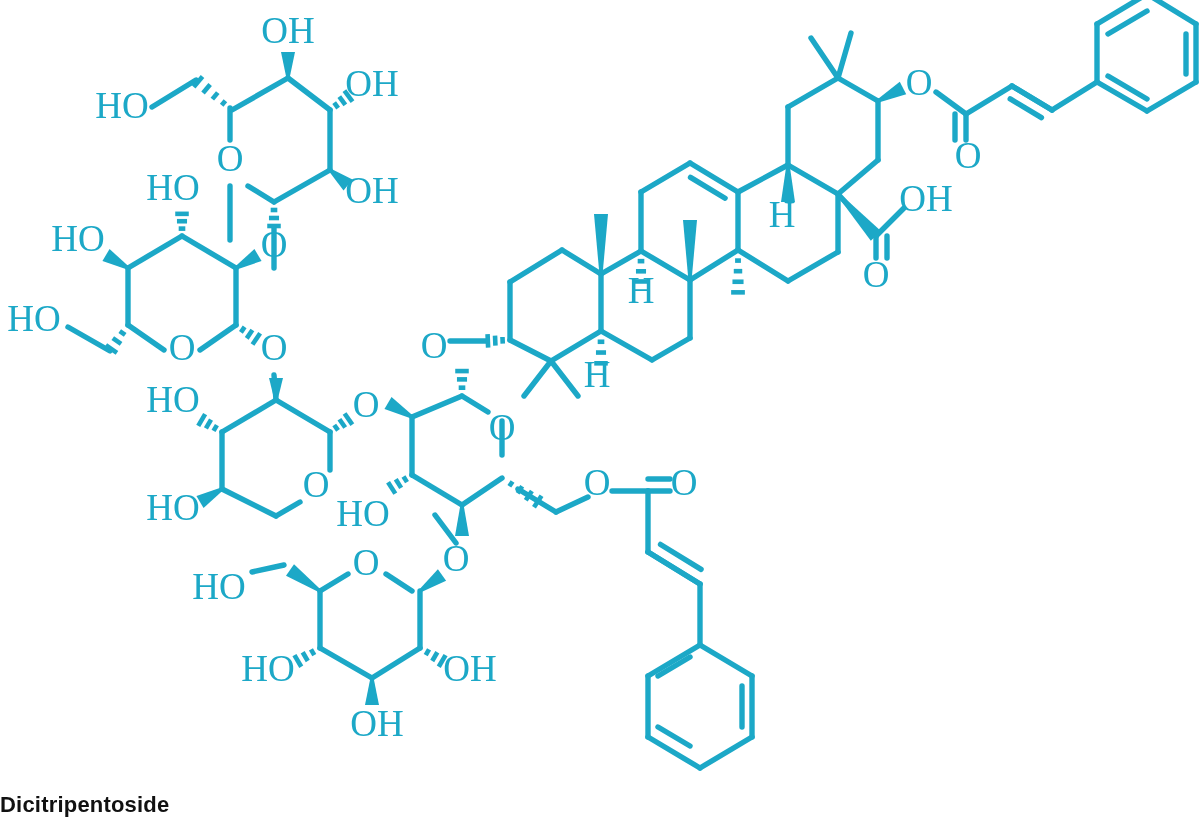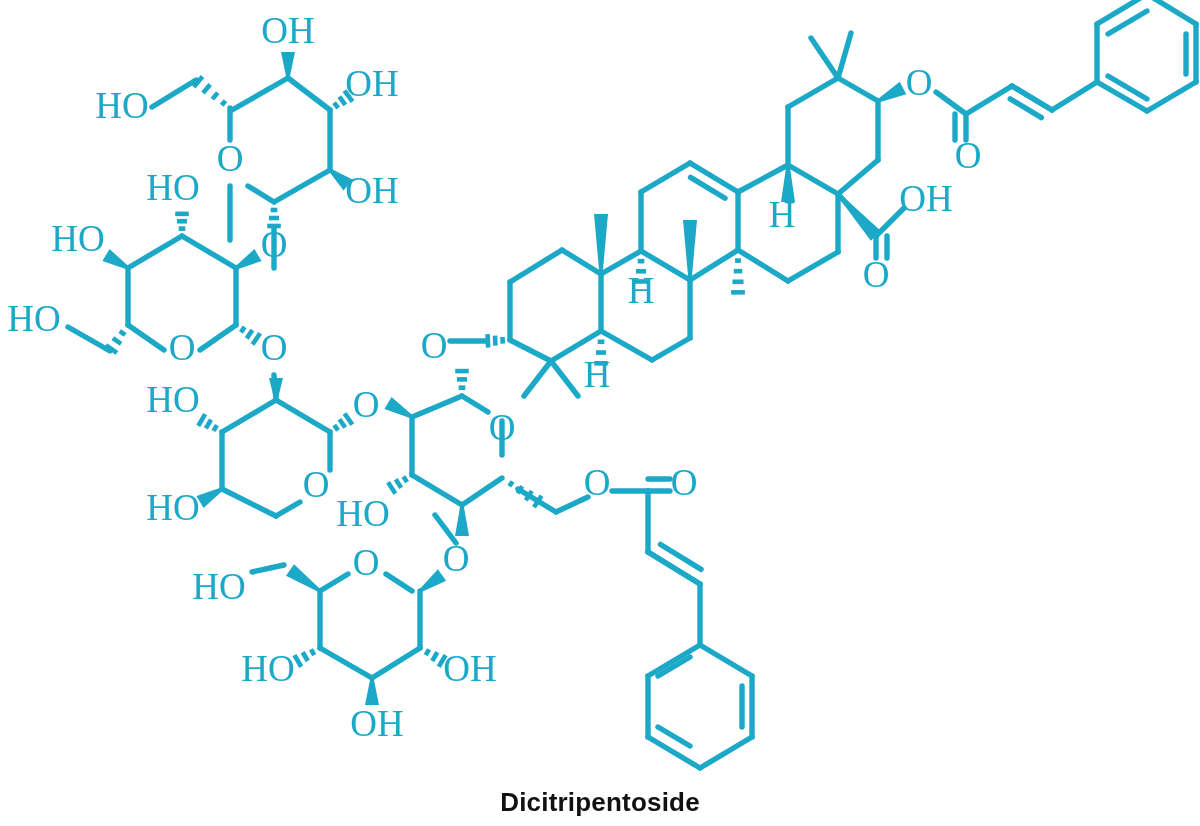--- a/index.html
+++ b/index.html
@@ -34,23 +34,22 @@
     fill: #1CA8C7;
     text-anchor: middle;
     dominant-baseline: middle;
     letter-spacing: 0px;
   }
   #caption {
     position: absolute;
     left: 0;
     bottom: 8px;
     width: 1200px;
-    text-align: center;
     font-family: "Liberation Sans", sans-serif;
-    font-size: 26px;
+    font-size: 22px;
     font-weight: bold;
     color: #111111;
     letter-spacing: 0.2px;
   }
 </style>
 </head>
 <body>
 
 <div id="figure">
 

